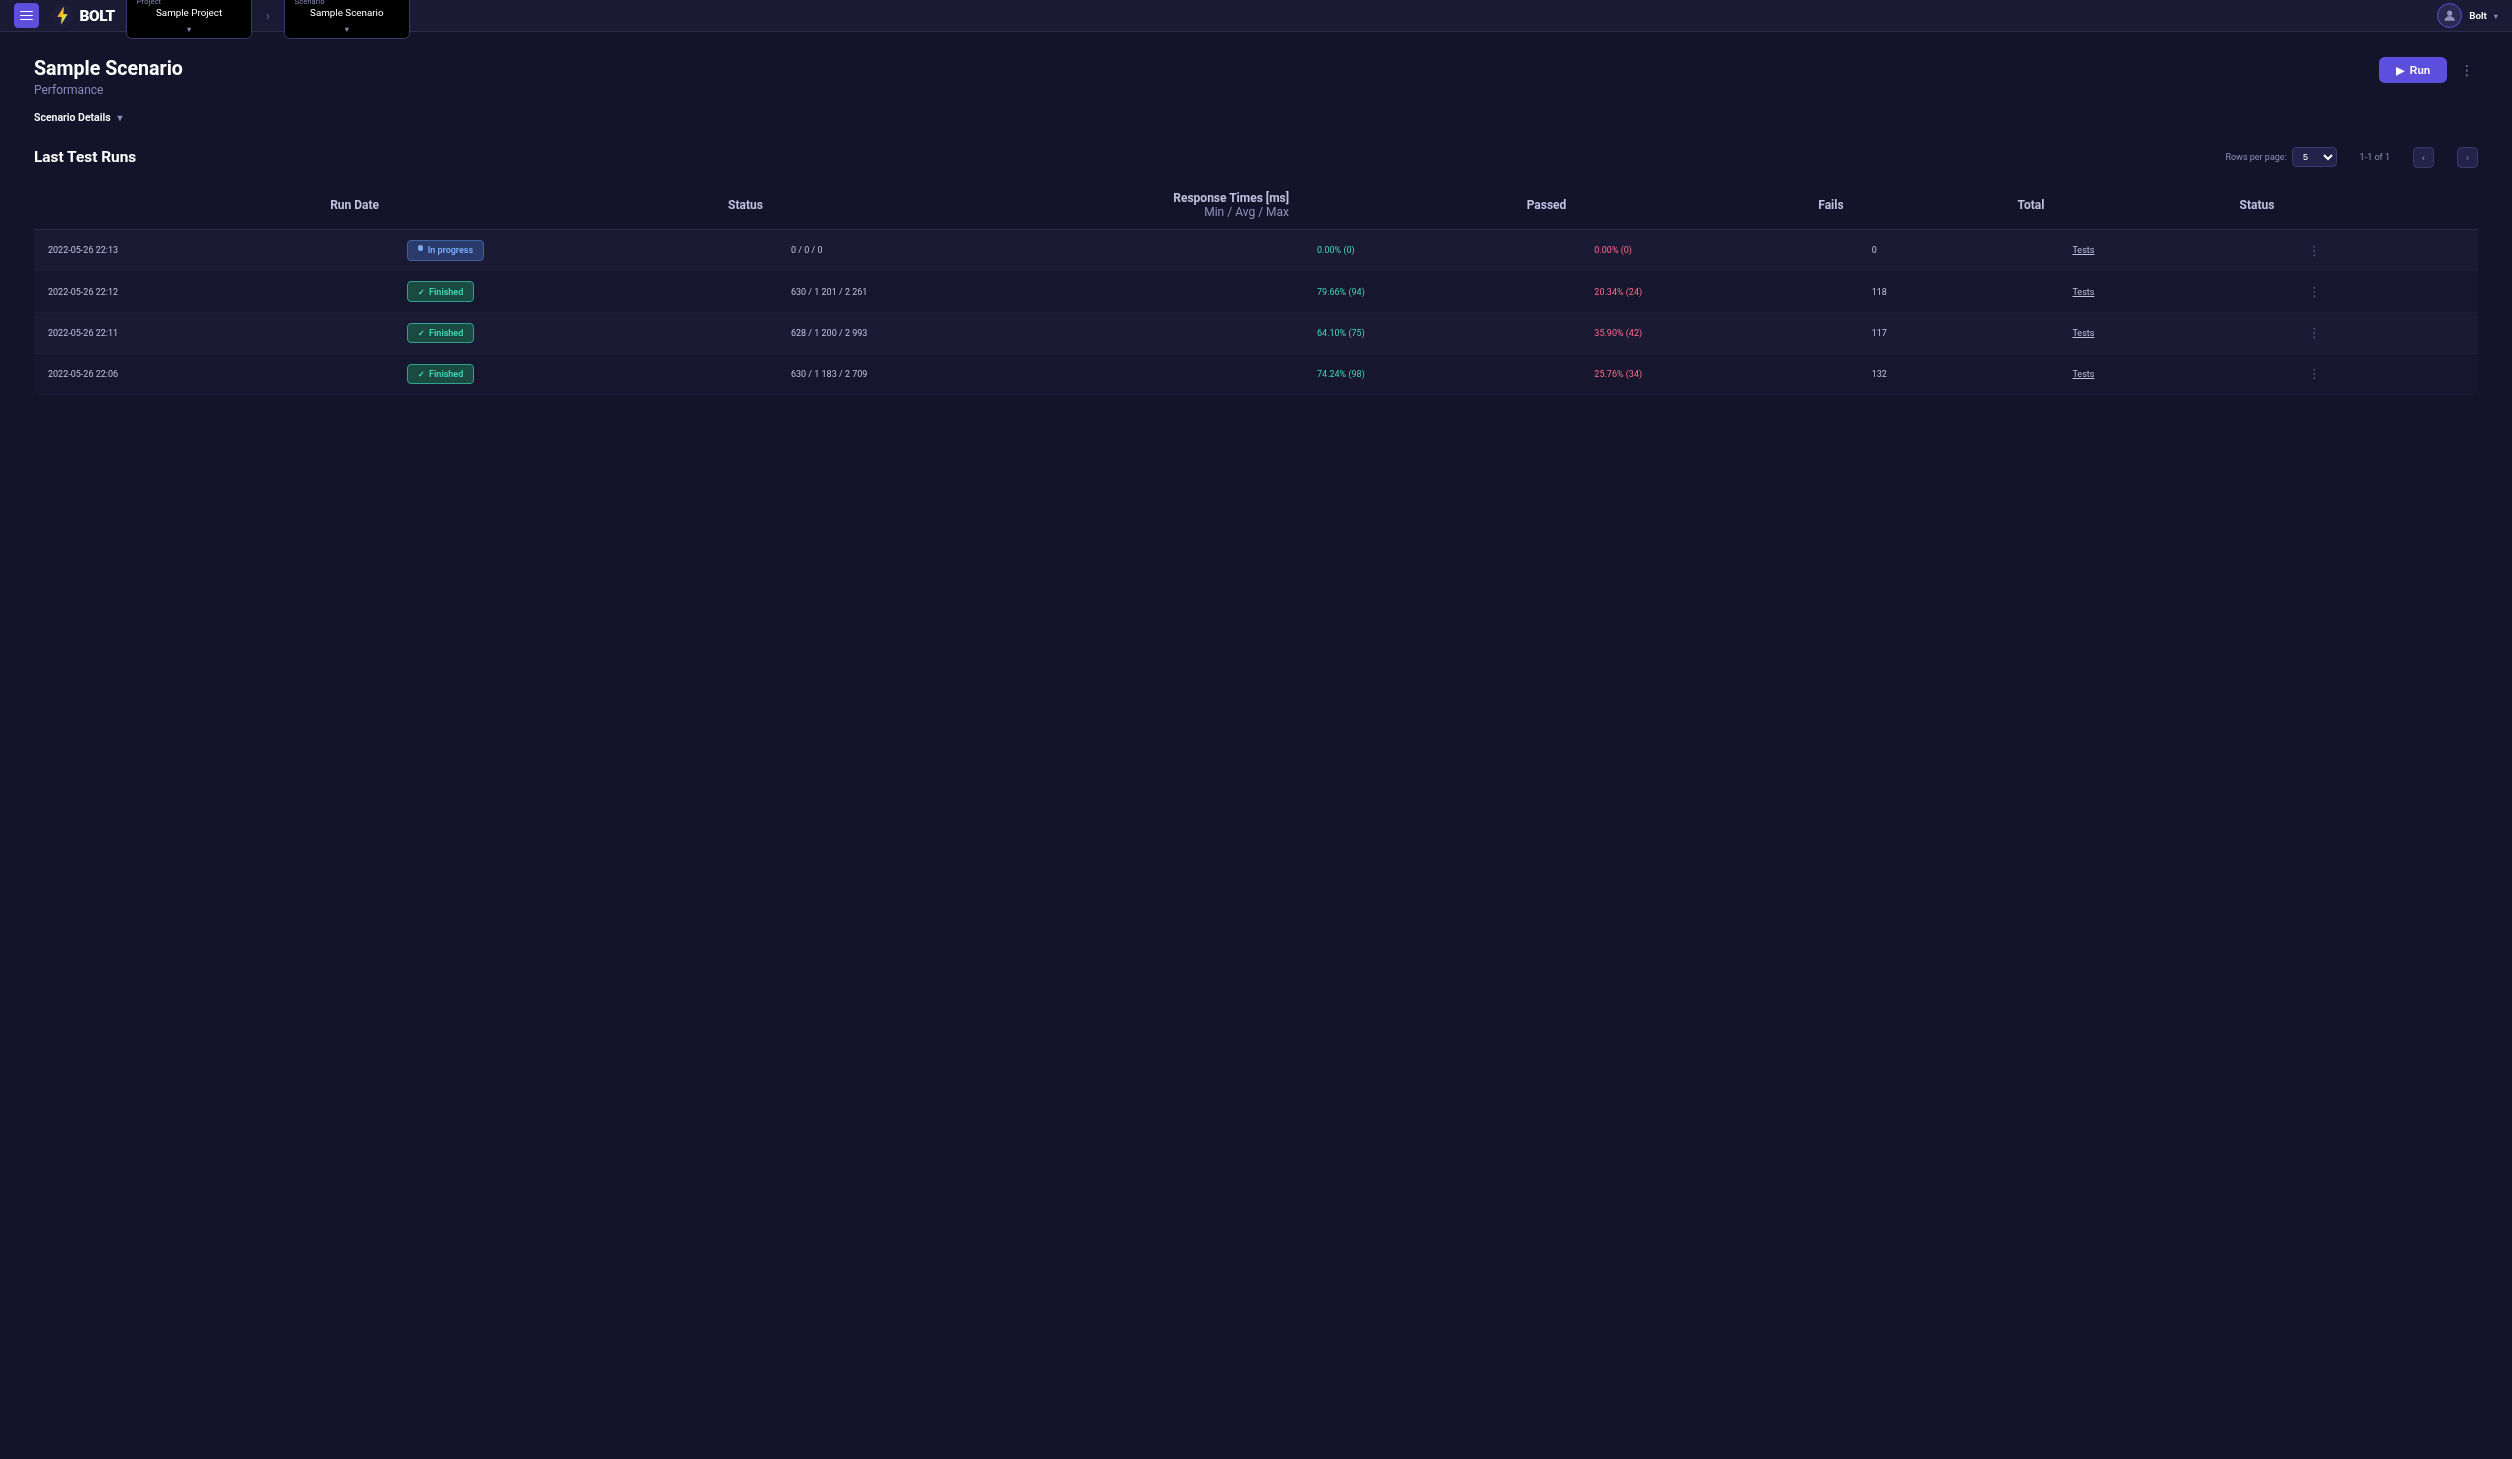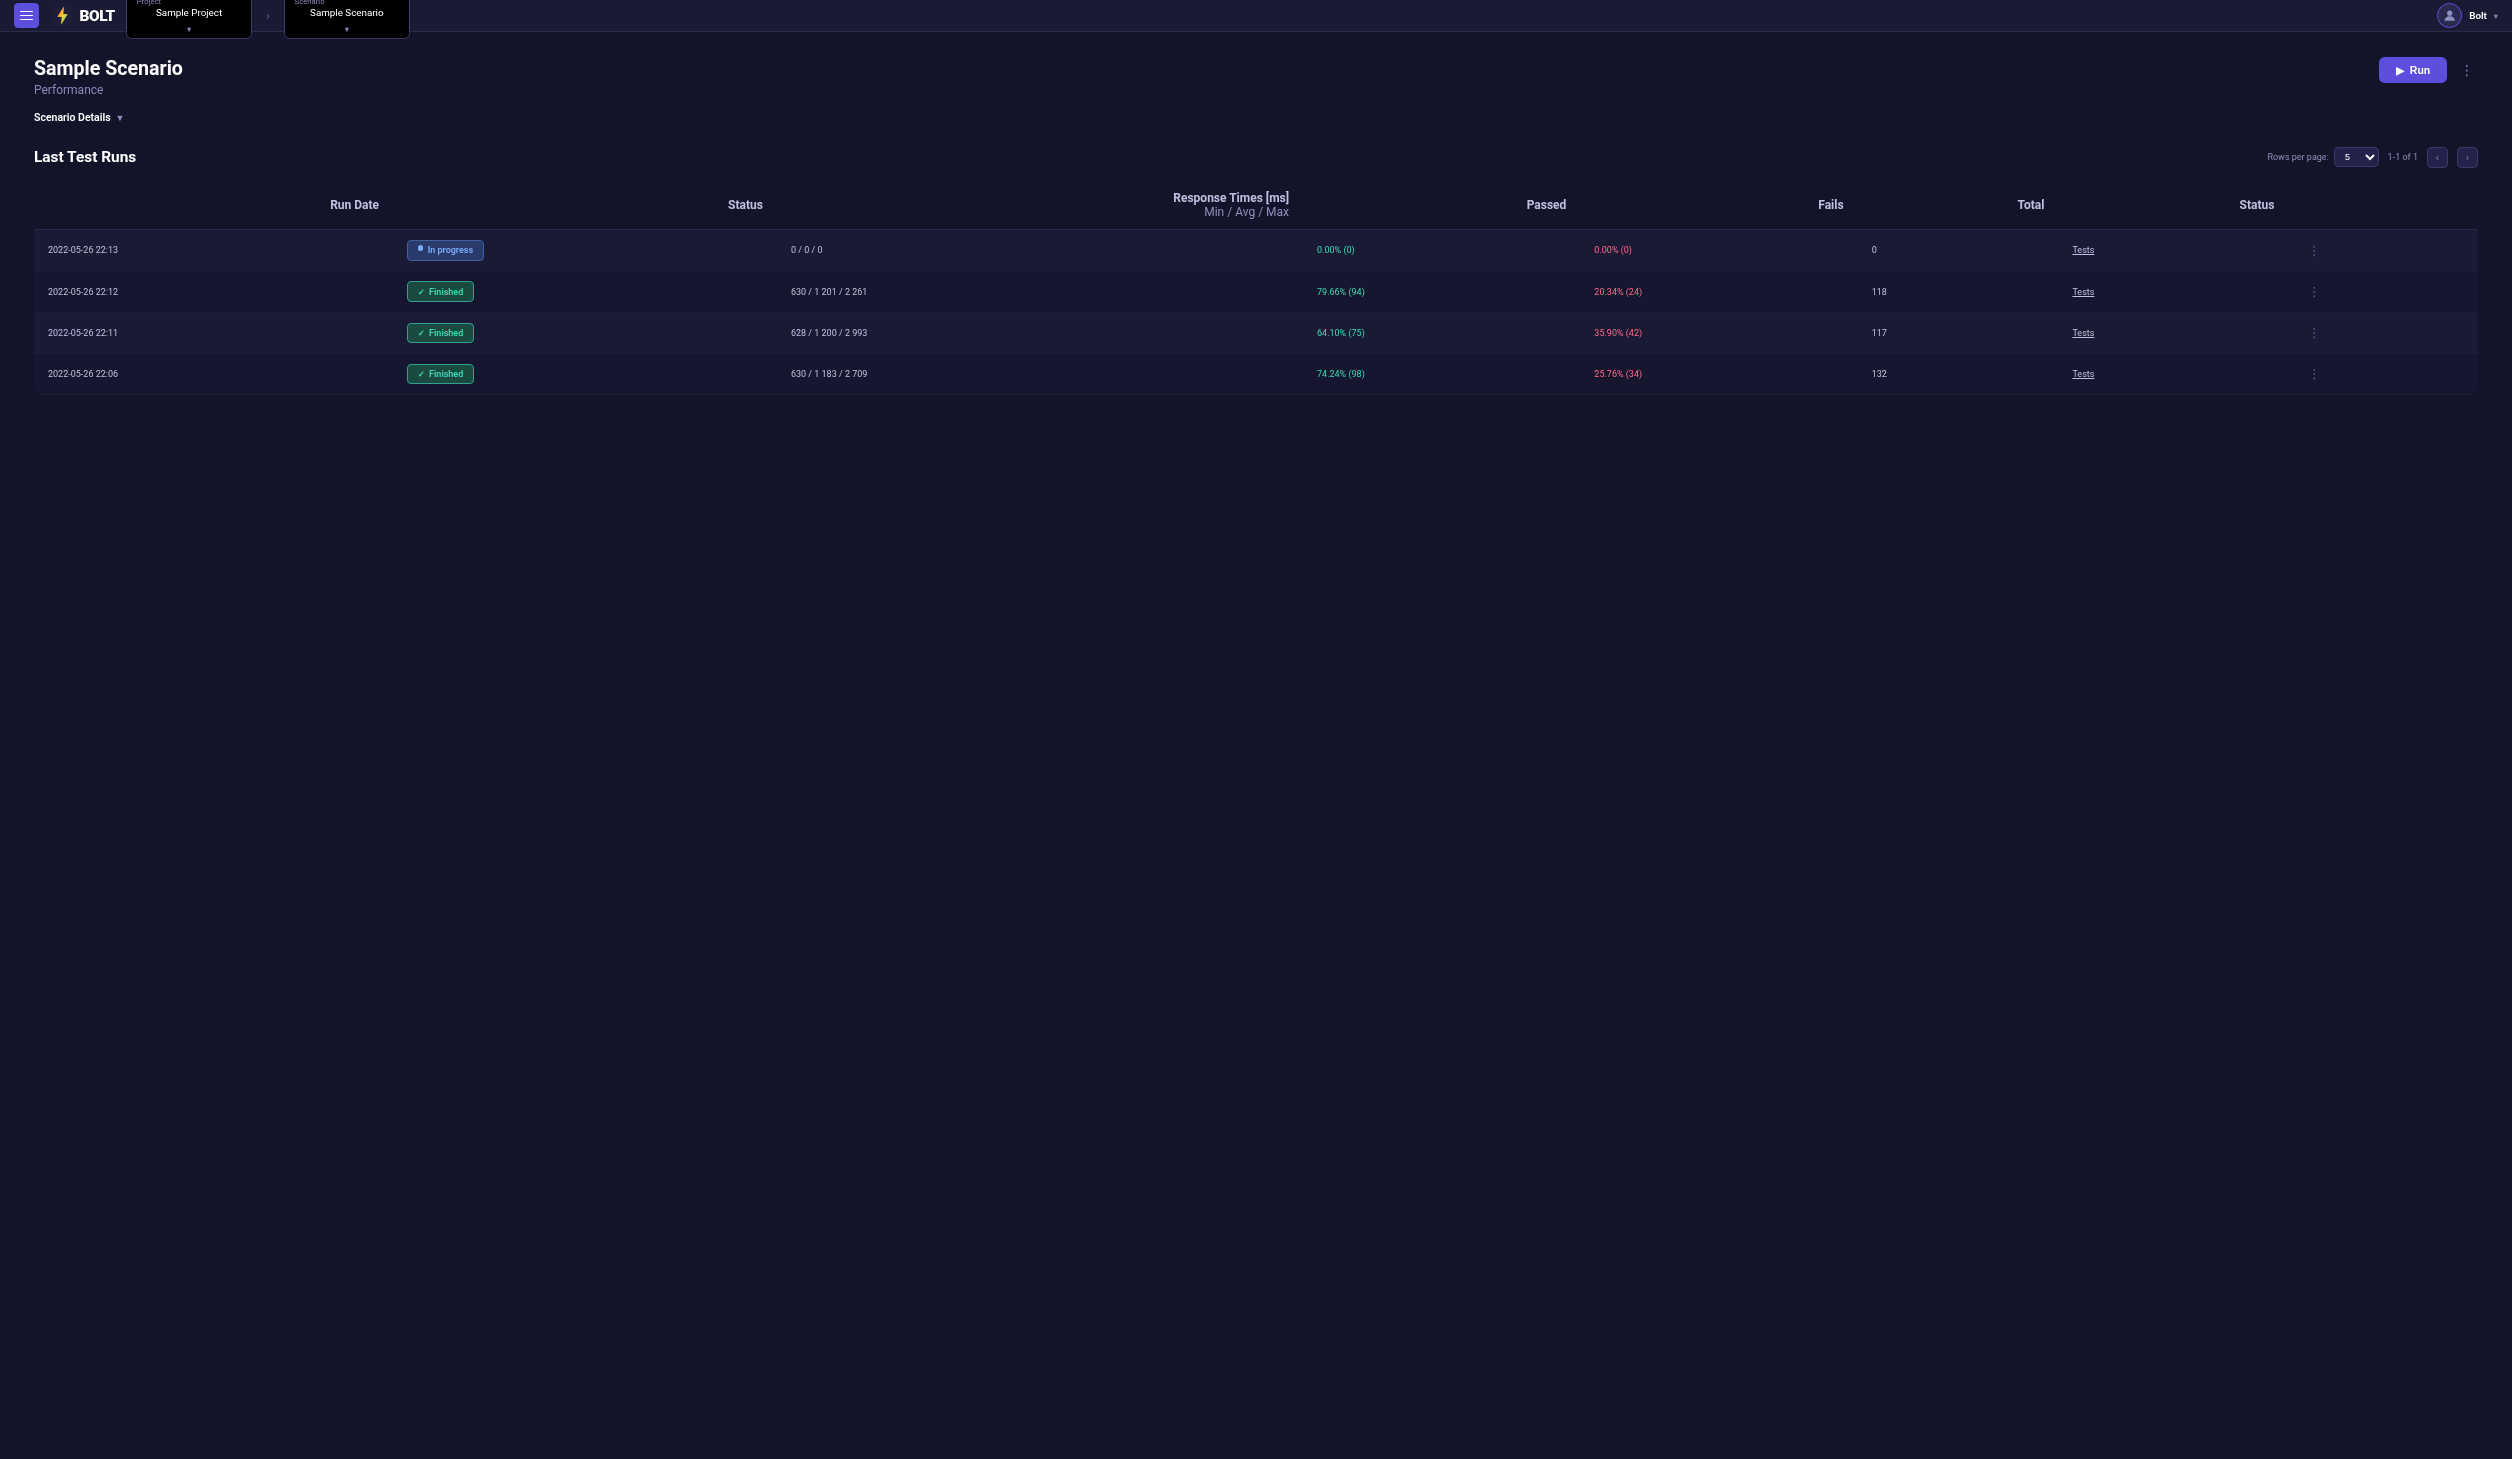--- a/index.html
+++ b/index.html
@@ -205,21 +205,21 @@
 
     .section-title {
       font-size: 15.4px;
       font-weight: 700;
       color: #fff;
     }
 
     .pagination-controls {
       display: flex;
       align-items: center;
-      gap: 9px;
+      gap: 23px;
       font-size: 9px;
       color: #9090bb;
     }
 
     .rows-per-page {
       display: flex;
       align-items: center;
       gap: 5.6px;
     }
 

